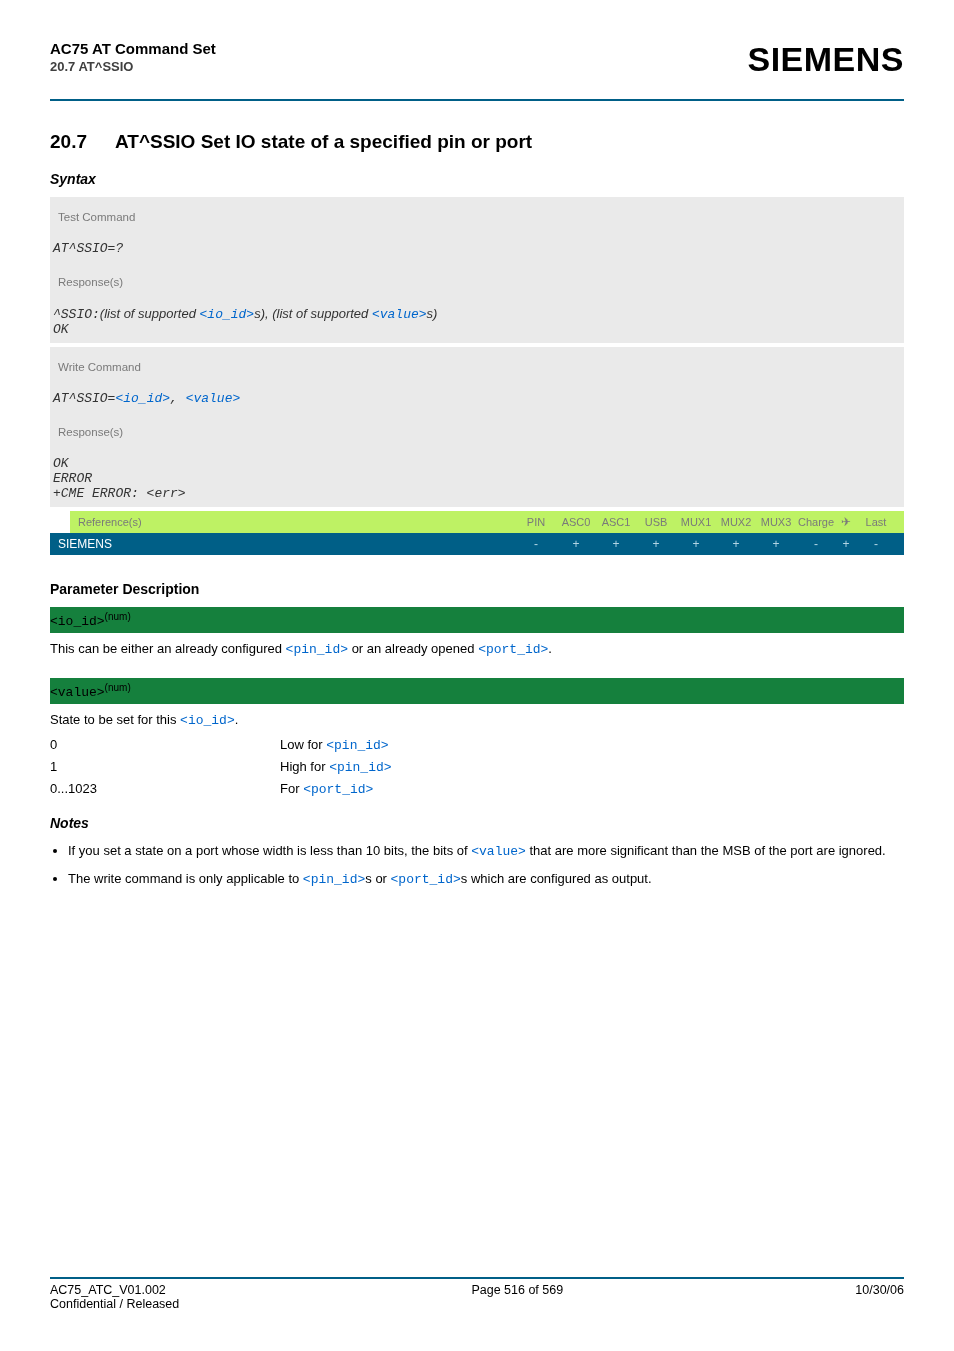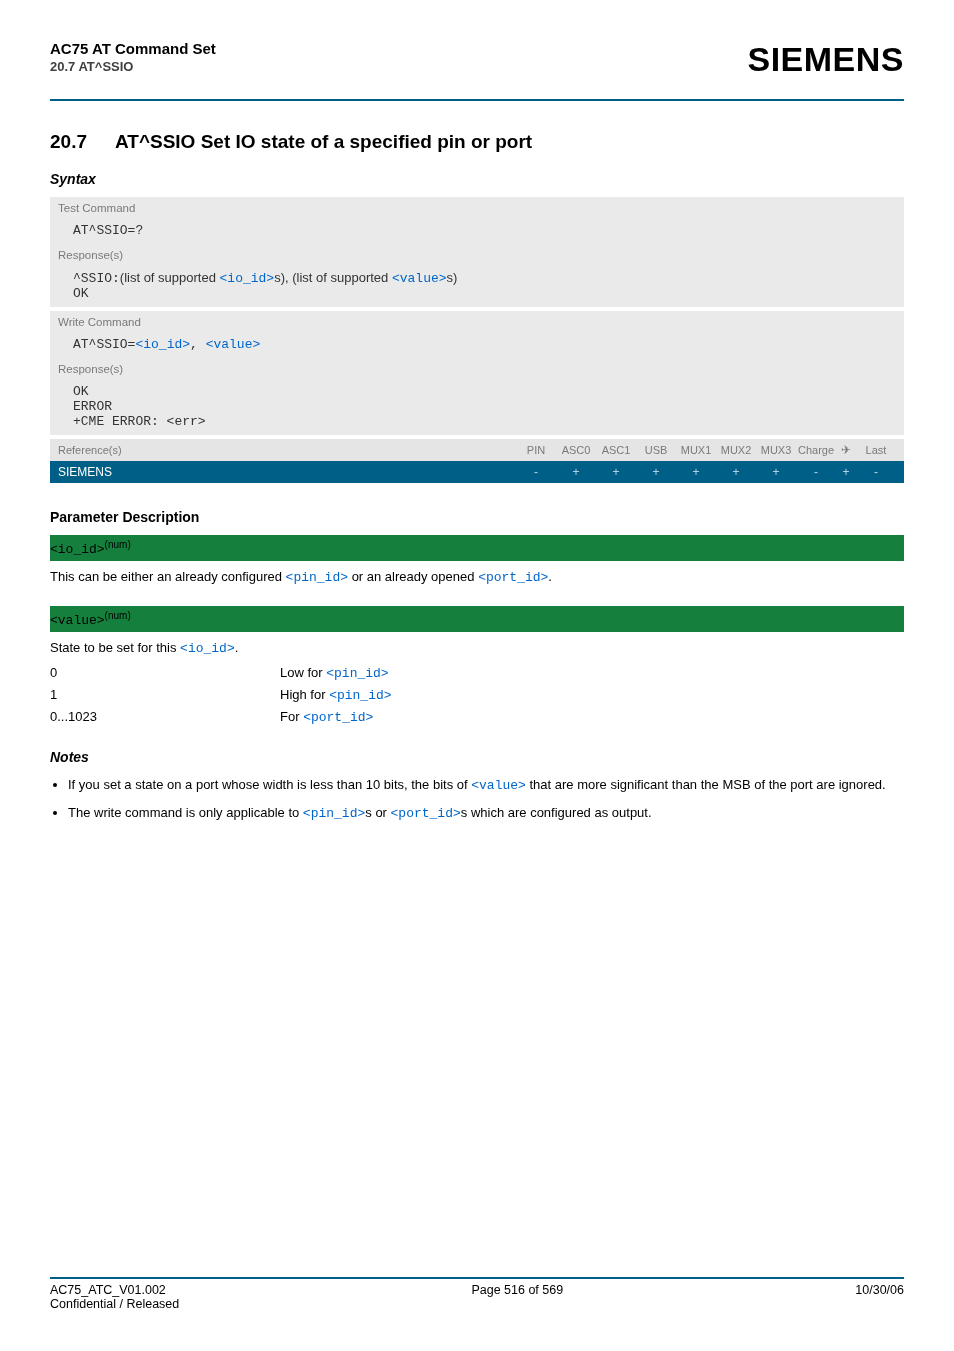--- a/index.html
+++ b/index.html
@@ -25,32 +25,33 @@
       font-weight: 900;
       font-size: 34px;
       letter-spacing: 0.5px;
       color: #000;
     }
     .hr-top { border: none; border-top: 2px solid #005f87; margin-bottom: 30px; }
     h2.section-title { font-size: 19px; font-weight: bold; margin-bottom: 18px; }
     .section-num { display: inline-block; margin-right: 28px; }
     .syntax-label { font-size: 14px; font-style: italic; font-weight: bold; margin-bottom: 10px; }
     .box { background: #eaeaea; font-size: 12.5px; }
-    .box-header { color: #7a7a7a; padding: 5px 8px; font-size: 11.5px; }
-    .box-code { padding: 4px 8px 6px 23px; font-family: "Courier New", monospace; font-size: 13px; color: #333; }
+    .box-header { color: #7a7a7a; padding: 14px 8px; font-size: 11.5px; }
+    .box-code { padding: 4px 8px 6px 3px; font-family: "Courier New", monospace; font-size: 13px; color: #333; font-style: italic; }
     .mono { font-family: "Courier New", monospace; }
     .blue { color: #0066cc; }
     .box-spacer { height: 4px; background: #fff; }
     .ref-row {
       display: flex;
       justify-content: space-between;
       align-items: center;
-      background: #e5e5e5;
+      background: #bef264;
       font-size: 11px;
       padding: 4px 8px;
+      margin-left: 20px;
     }
     .ref-cell { text-align: center; min-width: 40px; color: #7a7a7a; }
     .ref-cell.plane { min-width: 20px; }
     .ref-label { color: #7a7a7a; flex: 1; text-align: left; }
     .siemens-row {
       display: flex;
       justify-content: space-between;
       align-items: center;
       background: #005f87;
       color: #fff;
@@ -60,21 +61,21 @@
     .siemens-row .vendor { flex: 1; text-align: left; }
     .siemens-row .sym { text-align: center; min-width: 40px; color: #b0d4e3; }
     .siemens-row .sym.plane { min-width: 20px; }
     .param-desc { font-size: 14px; font-weight: bold; margin-top: 26px; margin-bottom: 10px; }
     .param-box { background: #15803d; padding: 4px 0; font-family: "Courier New", monospace; font-size: 13px; }
     .sup { font-size: 10px; vertical-align: super; font-family: Arial, sans-serif; }
     .body-text { font-size: 13px; margin-top: 6px; margin-bottom: 18px; line-height: 1.5; }
     .val-table { margin-top: 6px; font-size: 13px; }
     .val-row { display: flex; margin-bottom: 6px; }
     .val-key { width: 230px; }
-    .notes-label { font-size: 14px; font-style: italic; font-weight: bold; margin-top: 24px; margin-bottom: 10px; }
+    .notes-label { font-size: 14px; font-style: italic; font-weight: bold; margin-top: 18px; margin-bottom: 10px; }
     ul.notes { font-size: 13px; line-height: 1.5; padding-left: 18px; }
     ul.notes li { margin-bottom: 8px; }
     .footer {
       position: absolute;
       bottom: 40px;
       left: 50px;
       right: 50px;
     }
     .hr-bottom { border: none; border-top: 2px solid #005f87; margin-bottom: 4px; }
     .footer-row { display: flex; justify-content: space-between; font-size: 12.5px; }

